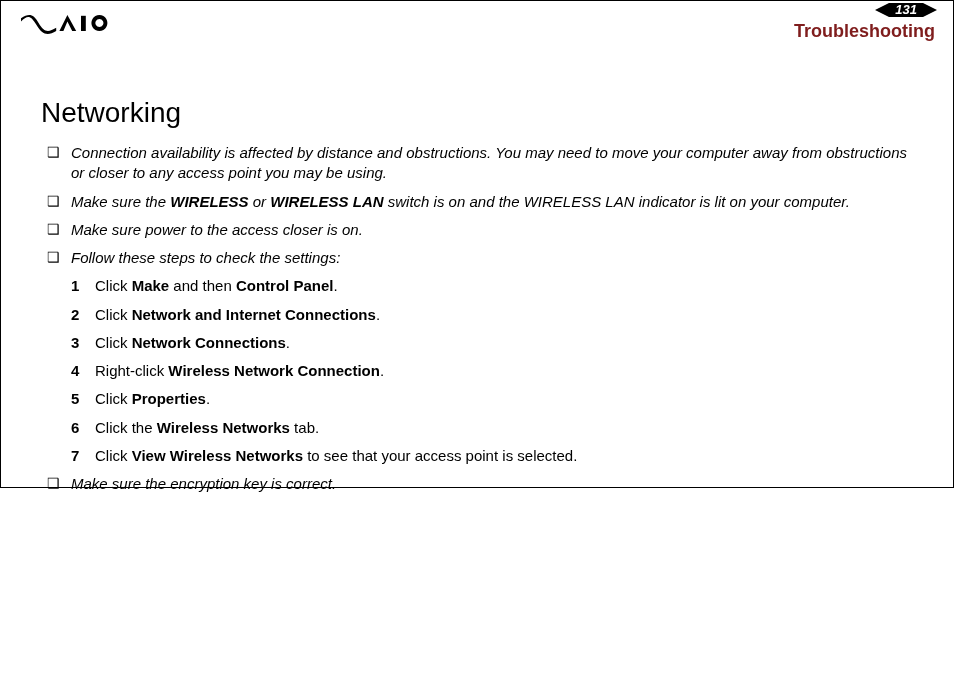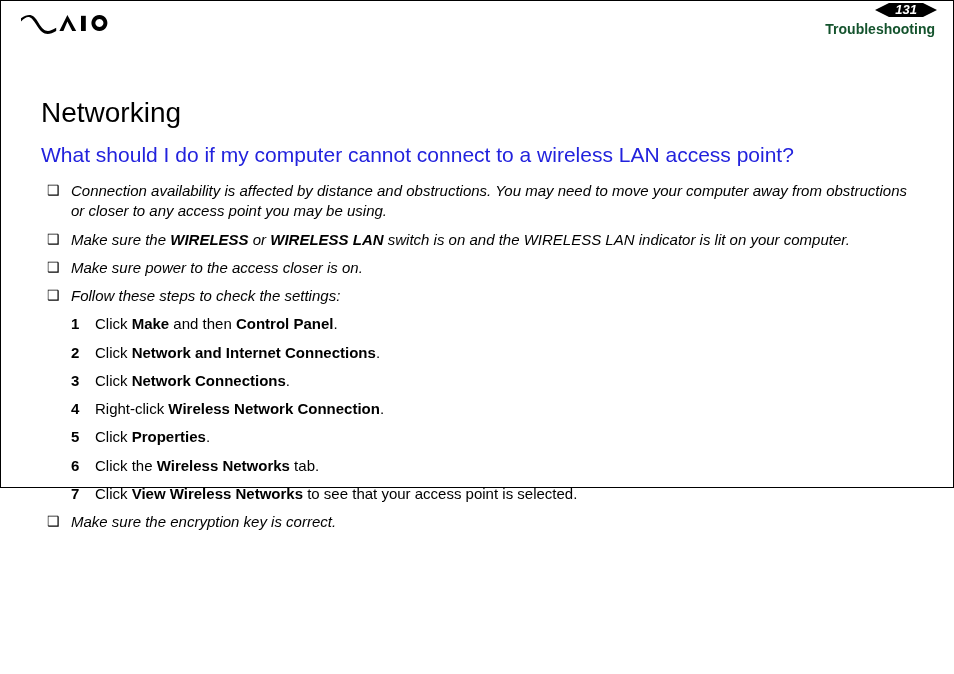--- a/index.html
+++ b/index.html
@@ -6,21 +6,21 @@
   html, body { width: 954px; height: 674px; font-family: Arial, Helvetica, sans-serif; background: #fff; }
   .page { width: 954px; height: 488px; position: relative; border: 1px solid #000; }
   .header { position: relative; height: 44px; }
   .logo { position: absolute; left: 20px; top: 10px; }
   .logo svg { width: 96px; height: 24px; }
   .pager { position: absolute; right: 16px; top: 2px; display: flex; align-items: center; gap: 0; }
   .arrow-left, .arrow-right { width: 0; height: 0; border-top: 7px solid transparent; border-bottom: 7px solid transparent; }
   .arrow-left { border-right: 14px solid #000; }
   .arrow-right { border-left: 14px solid #000; }
   .page-num { background: #000; color: #fff; font-style: italic; font-weight: bold; font-size: 13px; padding: 0 6px; line-height: 14px; height: 14px; display: inline-block; }
-  .bc { position: absolute; right: 18px; top: 20px; font-weight: bold; font-size: 14px; color: #14532d; margin-left: 32px; }
+  .bc { position: absolute; right: 18px; top: 20px; font-weight: bold; font-size: 18px; color: #7f1d1d; margin-left: 32px; }
   .content { padding: 52px 32px 0 40px; }
   .h1 { font-size: 28px; font-weight: 400; color: #000; margin-bottom: 14px; }
   .h2 { font-size: 21px; font-weight: 400; color: #2222dd; margin-bottom: 14px; }
   .bullets { padding-left: 6px; }
   .bullet-row { display: flex; align-items: flex-start; margin-bottom: 8px; font-size: 15px; line-height: 1.35; color: #000; }
   .bullet-mark { flex: 0 0 24px; font-size: 14px; line-height: 1.35; }
   .bullet-body { flex: 1; font-style: italic; }
   .steps { padding-left: 30px; margin-top: 2px; }
   .step-row { display: flex; align-items: flex-start; margin-bottom: 8px; font-size: 15px; line-height: 1.35; color: #000; }
   .step-num { flex: 0 0 24px; font-weight: bold; }
@@ -49,21 +49,20 @@
     <div class="pager">
       <div class="arrow-left"></div>
       <span class="page-num">131</span>
       <div class="arrow-right"></div>
     </div>
     <div class="bc">Troubleshooting</div>
   </div>
 
   <div class="content">
     <div class="h1">Networking</div>
-    <div class="h2">What should I do if my computer cannot connect to a wireless LAN access point?</div>
 
     <div class="bullets" id="bullets-before">
         <div class="bullet-row">
           <div class="bullet-mark">❑</div>
           <div class="bullet-body">Connection availability is affected by distance and obstructions. You may need to move your computer away from obstructions or closer to any access point you may be using.</div>
         </div>
         <div class="bullet-row">
           <div class="bullet-mark">❑</div>
           <div class="bullet-body">Make sure the <b>WIRELESS</b> or <b>WIRELESS LAN</b> switch is on and the WIRELESS LAN indicator is lit on your computer.</div>
         </div>

